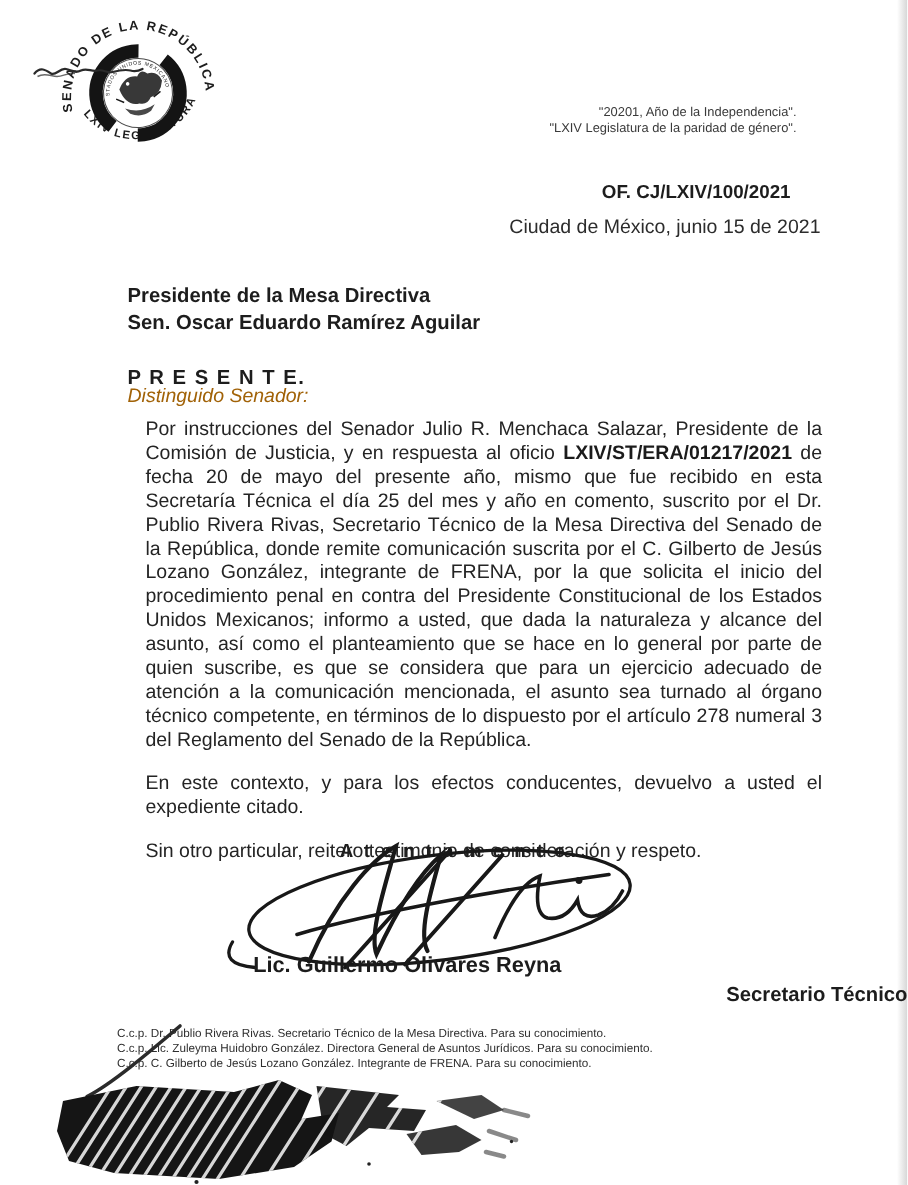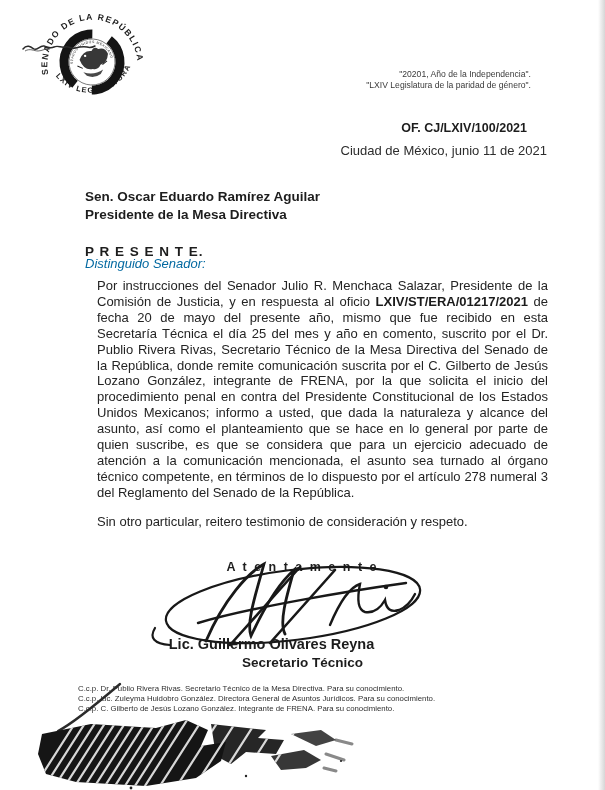--- a/index.html
+++ b/index.html
@@ -33,41 +33,41 @@
     font-size:13px;color:#2c2c2c;white-space:nowrap;
   }
   
   .recipient{
     position:absolute;left:85px;top:188px;
     font-size:13.5px;font-weight:700;line-height:17.6px;color:#1d1d1d;
   }
   .recipient .present{letter-spacing:1px;margin-top:20px;}
   .salutation{
     position:absolute;left:85px;top:256px;
-    font-size:13px;font-style:italic;color:#0369a1;
+    font-size:13px;font-style:italic;color:#a16207;
   }
   
   .body-text{
     position:absolute;left:85px;top:278px;width:463px;
     font-size:13px;line-height:15.9px;text-align:justify;color:#242424;
   }
   .body-text p{margin:0 0 13px 12px;}
   .body-text b{font-weight:700;color:#1b1b1b;}
   
   .closing{
     position:absolute;left:0;top:560px;width:605px;text-align:center;
     font-size:12.5px;font-weight:700;letter-spacing:2px;color:#1f1f1f;
   }
   .sig-scrawl{position:absolute;left:128px;top:553px;width:345px;height:118px;}
   .signer-name{
     position:absolute;left:0;top:636px;width:543px;text-align:center;
     font-size:14.5px;font-weight:700;color:#1c1c1c;
   }
   .signer-role{
-    position:absolute;left:0;top:655px;width:605px;text-align:center;
+    position:absolute;left:0;top:655px;width:605px;text-align:right;
     font-size:13.5px;font-weight:700;color:#1c1c1c;
   }
   
   .ccp{
     position:absolute;left:78px;top:684px;
     font-size:7.8px;line-height:10.2px;color:#2e2e2e;white-space:nowrap;
   }
   .ccp-strike{position:absolute;left:52px;top:679px;width:86px;height:56px;}
   .ink-smudge{position:absolute;left:36px;top:716px;width:330px;height:74px;}
 </style>
@@ -110,32 +110,33 @@
     <path d="M3 11 c5 -3 9 0 13 0 c4 0 8 -3 12 -2" stroke="#2a2a2a" stroke-width="1" fill="none" opacity="0.7"></path>
   </svg>
 
 
   <div class="slogans">
     <div>"20201, Año de la Independencia".</div>
     <div>"LXIV Legislatura de la paridad de género".</div>
   </div>
 
   <div class="oficio">OF. CJ/LXIV/100/2021</div>
-  <div class="dateline">Ciudad de México, junio 11 de 2021</div>
+  <div class="dateline">Ciudad de México, junio 15 de 2021</div>
 
   <div class="recipient">
+    <div>Presidente de la Mesa Directiva</div>
     <div>Sen. Oscar Eduardo Ramírez Aguilar</div>
-    <div>Presidente de la Mesa Directiva</div>
     <div class="present">P R E S E N T E.</div>
   </div>
 
   <div class="salutation">Distinguido Senador:</div>
 
   <div class="body-text">
     <p><span>Por instrucciones del Senador Julio R. Menchaca Salazar, Presidente de la Comisión de Justicia, y en respuesta al oficio </span><b>LXIV/ST/ERA/01217/2021</b><span> de fecha 20 de mayo del presente año, mismo que fue recibido en esta Secretaría Técnica el día 25 del mes y año en comento, suscrito por el Dr. Publio Rivera Rivas, Secretario Técnico de la Mesa Directiva del Senado de la República, donde remite comunicación suscrita por el C. Gilberto de Jesús Lozano González, integrante de FRENA, por la que solicita el inicio del procedimiento penal en contra del Presidente Constitucional de los Estados Unidos Mexicanos; informo a usted, que dada la naturaleza y alcance del asunto, así como el planteamiento que se hace en lo general por parte de quien suscribe, es que se considera que para un ejercicio adecuado de atención a la comunicación mencionada, el asunto sea turnado al órgano técnico competente, en términos de lo dispuesto por el artículo 278 numeral 3 del Reglamento del Senado de la República.</span></p>
+    <p>En este contexto, y para los efectos conducentes, devuelvo a usted el expediente citado.</p>
     <p>Sin otro particular, reitero testimonio de consideración y respeto.</p>
   </div>
 
   <div class="closing">A t e n t a m e n t e</div>
 
   <svg class="sig-scrawl" viewBox="0 0 345 118">
     <g fill="none" stroke="#181818" stroke-linecap="round">
       <ellipse cx="165" cy="52" rx="128" ry="35" stroke-width="2.2" transform="rotate(-7 165 52)"></ellipse>
       <path d="M 42 92 q -24 -2 -15 -17" stroke-width="2.2"></path>
       <path d="M 78 88 C 96 46, 120 20, 136 11 C 128 40, 118 70, 123 83 C 136 55, 151 30, 166 17 C 158 45, 151 70, 157 81" stroke-width="2.8"></path>

